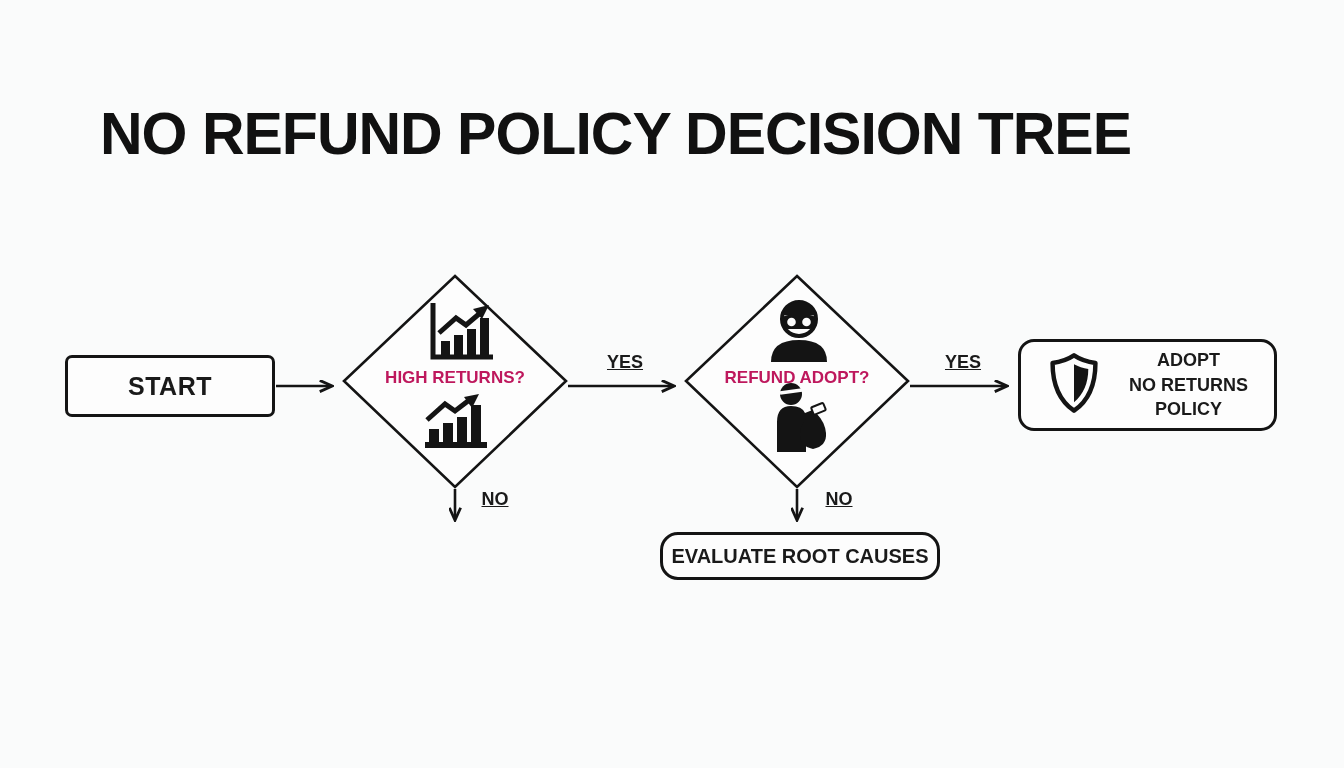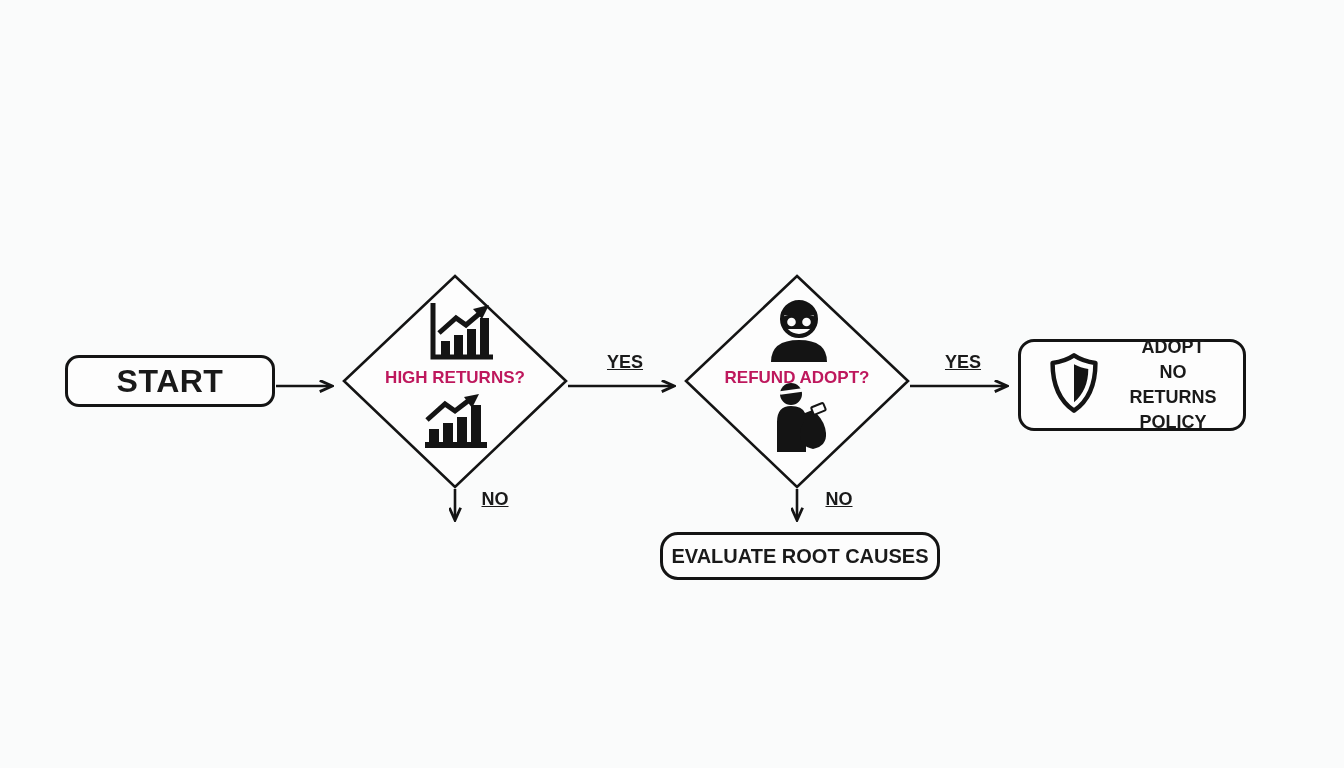--- a/index.html
+++ b/index.html
@@ -36,40 +36,40 @@
     border: 3px solid #141414;
     display: flex;
     align-items: center;
     justify-content: center;
     text-align: center;
     font-weight: bold;
     color: #1a1a1a;
   }
   .node-start {
     left: 65px; top: 355px;
-    width: 210px; height: 52px;
-    border-radius: 14px;
-    font-size: 32px;
+    width: 210px; height: 62px;
+    border-radius: 7px;
+    font-size: 25px;
     letter-spacing: .5px;
   }
   .node-maintain {
     left: 315px; top: 532px;
     width: 278px; height: 66px;
     border-radius: 18px;
     font-size: 20px;
   }
   .node-evaluate {
     left: 660px; top: 532px;
     width: 280px; height: 48px;
     border-radius: 18px;
     font-size: 20px;
   }
   .node-adopt {
     left: 1018px; top: 339px;
-    width: 228px; height: 92px;
+    width: 259px; height: 92px;
     border-radius: 16px;
     justify-content: flex-start;
     padding-left: 28px;
     gap: 18px;
   }
   .node-adopt .adopt-text {
     flex: 1;
     text-align: center;
     font-size: 18px;
     line-height: 1.38;
@@ -102,20 +102,21 @@
   .icon-chart-axes   { left: 419px; top: 301px; }
   .icon-chart-growth { left: 423px; top: 392px; }
   .icon-robber       { left: 763px; top: 296px; }
   .icon-thief        { left: 768px; top: 382px; }
 </style>
 </head>
 <body>
 
 <div id="canvas">
 
+  <div class="title">NO REFUND POLICY DECISION TREE</div>
 
   <svg class="connectors" width="1344" height="768" viewBox="0 0 1344 768">
     <defs>
       <marker id="ah" viewBox="0 0 12 10" markerWidth="15" markerHeight="13" refX="10" refY="5" orient="auto" markerUnits="userSpaceOnUse">
         <path d="M1 0.5 L11 5 L1 9.5" fill="none" stroke="#141414" stroke-width="2.2"></path>
       </marker>
     </defs>
 
     <polygon points="455,276 566,381 455,487 344,381" fill="#fdfdfd" stroke="#141414" stroke-width="2.6"></polygon>
     <polygon points="797,276 908,381 797,487 686,381" fill="#fdfdfd" stroke="#141414" stroke-width="2.6"></polygon>

